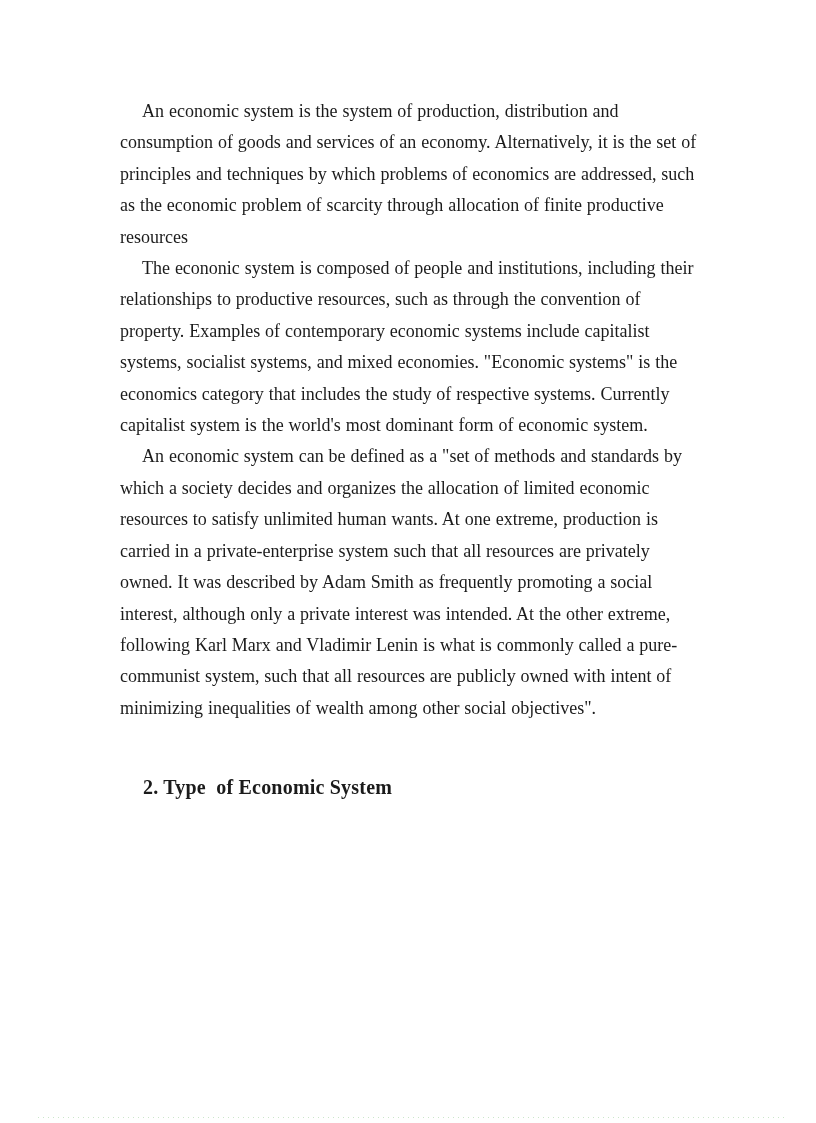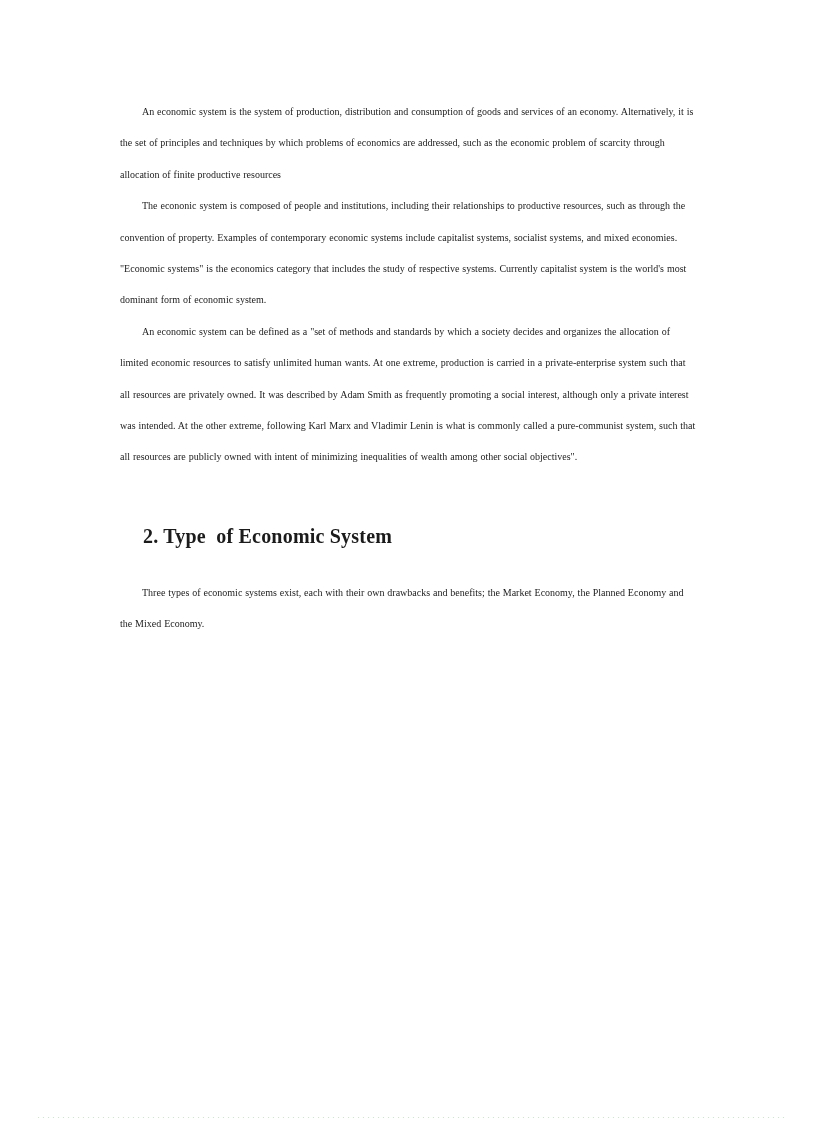--- a/index.html
+++ b/index.html
@@ -57,21 +57,21 @@
     font-size: 20px;
     line-height: 22px;
     letter-spacing: 0.2px;
     margin: 0;
     padding-left: 23px;
     white-space: pre;
   }
 
   
   .para {
-    font-size: 10px;
+    font-size: 18px;
     line-height: 31.4px;
     text-align: left;
     text-indent: 22px;
     margin: 0;
     word-spacing: 0.4px;
   }
 
   .para + .para {
   }
 
@@ -105,19 +105,18 @@
     <p class="para">The  econonic system is composed of people and  institutions,  including their relationships to productive resources, such as through the convention of property. Examples  of contemporary economic systems include capitalist systems, socialist systems, and mixed economies. "Economic  systems" is the economics category that includes the study of respective systems. Currently  capitalist system is the world's most dominant  form of economic system.</p>
 
     <p class="para">An  economic system can be defined as a "set of methods and  standards  by which  a society decides and  organizes the allocation of limited economic resources to satisfy unlimited human  wants.  At one extreme, production is carried in a private-enterprise system such that all resources are privately  owned.  It was described by Adam  Smith as frequently promoting a social interest, although  only a private interest was  intended. At the other extreme, following Karl Marx and Vladimir  Lenin is what  is commonly called a pure-communist  system, such that all resources are publicly  owned  with intent of minimizing  inequalities of wealth among  other social objectives".</p>
 
     <div class="gap-before-heading2"></div>
 
     <h2 class="heading-sub-2">2. Type  of Economic System</h2>
 
     <div class="gap-after-heading2"></div>
 
-    <p class="para">Three types of economic systems exist, each with their own  drawbacks  and benefits; the Market Economy, the Planned Economy and the Mixed Economy.</p>
 
   </div>
 
   <div class="scan-artifact"></div>
 
 </div>
 
 </body></html>

